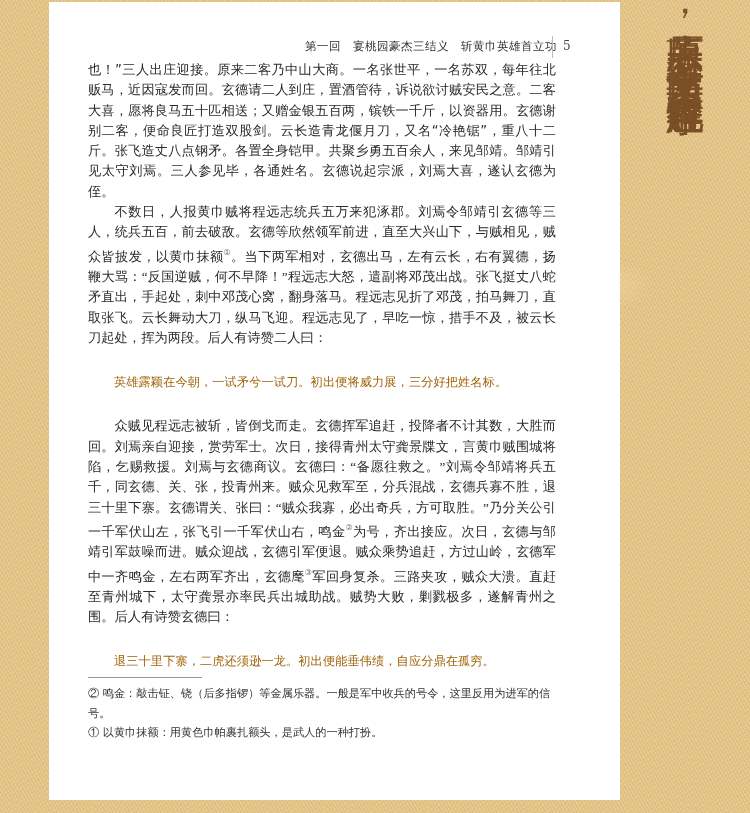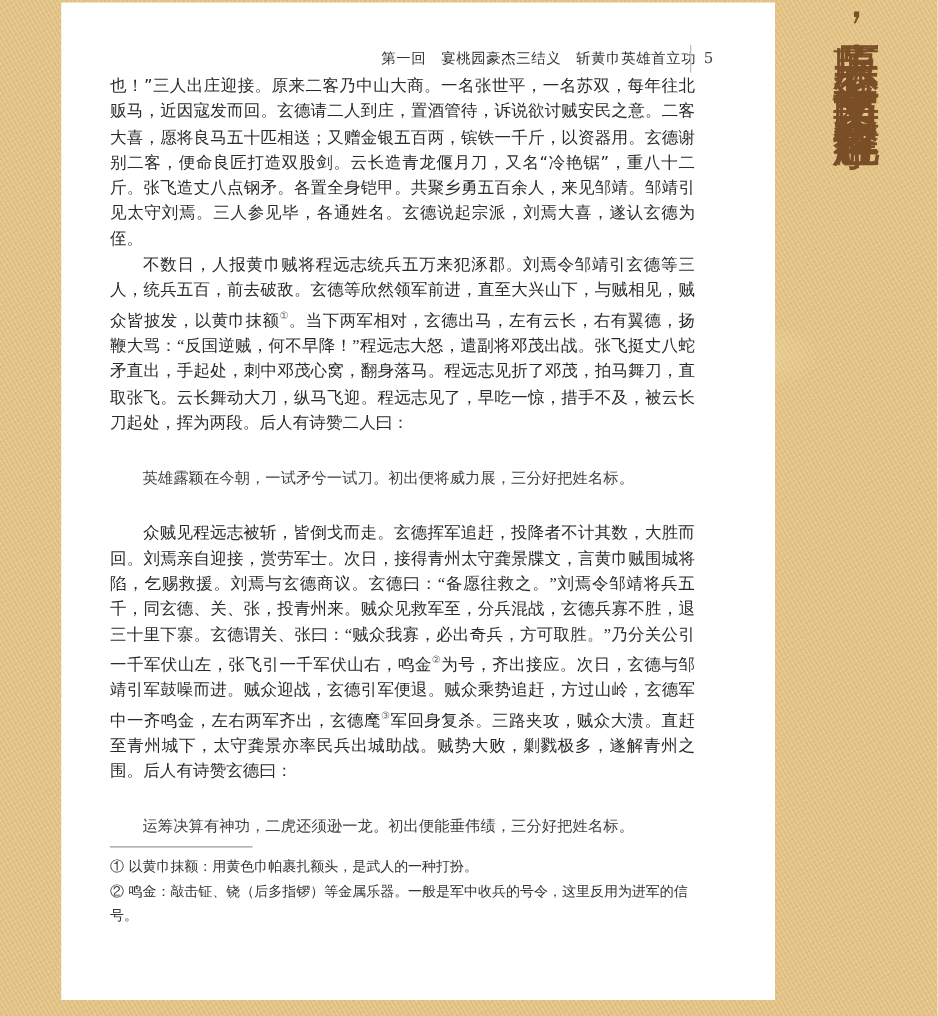--- a/index.html
+++ b/index.html
@@ -36,21 +36,21 @@
     .body-text {
       position: absolute; left: 39px; top: 58px; width: 468px;
       font-size: 13.2px; line-height: 20.3px; color: #2a2a2a;
       font-family: "DejaVu Sans", "Liberation Sans", sans-serif;
       letter-spacing: 0.1px;
     }
     .body-text p { margin: 0; text-align: justify; text-justify: inter-character; }
     .body-text p.indent { text-indent: 2em; font-family: Liberation Serif, serif; }
     .poem {
       margin: 24px 0 24px 0 !important; padding-left: 26px;
-      font-size: 12.2px; font-family: "DejaVu Serif", serif; color: #404040;
+      font-size: 12.2px; font-family: "DejaVu Serif", serif; color: #a16207;
       text-align: left !important;
     }
     sup.note { font-size: 8px; color: #666; vertical-align: 6px; }
     .footnotes {
       position: absolute; left: 39px; top: 675px; width: 468px;
       font-size: 11.2px; line-height: 19.5px; color: #333;
       font-family: "DejaVu Serif", serif;
     }
     .footnotes .divider { width: 114px; height: 1px; background: #999; margin-bottom: 6px; }
     .footnotes .fn { margin: 0; }
@@ -69,23 +69,23 @@
     <span class="title">第一回　宴桃园豪杰三结义　斩黄巾英雄首立功</span>
     <span class="rule"></span>
     <span class="page-num">5</span>
   </div>
 
   <div class="body-text" id="body-text">
       <p><span>也！”三人出庄迎接。原来二客乃中山大商。一名张世平，一名苏双，每年往北贩马，近因寇发而回。玄德请二人到庄，置酒管待，诉说欲讨贼安民之意。二客大喜，愿将良马五十匹相送；又赠金银五百两，镔铁一千斤，以资器用。玄德谢别二客，便命良匠打造双股剑。云长造青龙偃月刀，又名“冷艳锯”，重八十二斤。张飞造丈八点钢矛。各置全身铠甲。共聚乡勇五百余人，来见邹靖。邹靖引见太守刘焉。三人参见毕，各通姓名。玄德说起宗派，刘焉大喜，遂认玄德为侄。</span></p>
       <p class="indent"><span>不数日，人报黄巾贼将程远志统兵五万来犯涿郡。刘焉令邹靖引玄德等三人，统兵五百，前去破敌。玄德等欣然领军前进，直至大兴山下，与贼相见，贼众皆披发，以黄巾抹额</span><sup class="note">①</sup><span>。当下两军相对，玄德出马，左有云长，右有翼德，扬鞭大骂：“反国逆贼，何不早降！”程远志大怒，遣副将邓茂出战。张飞挺丈八蛇矛直出，手起处，刺中邓茂心窝，翻身落马。程远志见折了邓茂，拍马舞刀，直取张飞。云长舞动大刀，纵马飞迎。程远志见了，早吃一惊，措手不及，被云长刀起处，挥为两段。后人有诗赞二人曰：</span></p>
       <p class="poem"><span>英雄露颖在今朝，一试矛兮一试刀。初出便将威力展，三分好把姓名标。</span></p>
       <p class="indent"><span>众贼见程远志被斩，皆倒戈而走。玄德挥军追赶，投降者不计其数，大胜而回。刘焉亲自迎接，赏劳军士。次日，接得青州太守龚景牒文，言黄巾贼围城将陷，乞赐救援。刘焉与玄德商议。玄德曰：“备愿往救之。”刘焉令邹靖将兵五千，同玄德、关、张，投青州来。贼众见救军至，分兵混战，玄德兵寡不胜，退三十里下寨。玄德谓关、张曰：“贼众我寡，必出奇兵，方可取胜。”乃分关公引一千军伏山左，张飞引一千军伏山右，鸣金</span><sup class="note">②</sup><span>为号，齐出接应。次日，玄德与邹靖引军鼓噪而进。贼众迎战，玄德引军便退。贼众乘势追赶，方过山岭，玄德军中一齐鸣金，左右两军齐出，玄德麾</span><sup class="note">③</sup><span>军回身复杀。三路夹攻，贼众大溃。直赶至青州城下，太守龚景亦率民兵出城助战。贼势大败，剿戮极多，遂解青州之围。后人有诗赞玄德曰：</span></p>
-      <p class="poem"><span>运筹决算有神功，二虎还须逊一龙。初出便能垂伟绩，三分好把姓名标。</span></p>
+      <p class="poem"><span>退三十里下寨，二虎还须逊一龙。初出便能垂伟绩，自应分鼎在孤穷。</span></p>
     </div>
 
   <div class="footnotes">
     <div class="divider"></div>
+    <p class="fn">② 鸣金：敲击钲、铙（后多指锣）等金属乐器。一般是军中收兵的号令，这里反用为进军的信号。</p>
     <p class="fn">① 以黄巾抹额：用黄色巾帕裹扎额头，是武人的一种打扮。</p>
-    <p class="fn">② 鸣金：敲击钲、铙（后多指锣）等金属乐器。一般是军中收兵的号令，这里反用为进军的信号。</p>
   </div>
 </div>
 
 <div class="side-banner">原版原著，一半文言文一半白话文，难解字也有注释</div>
 
 </body></html>

